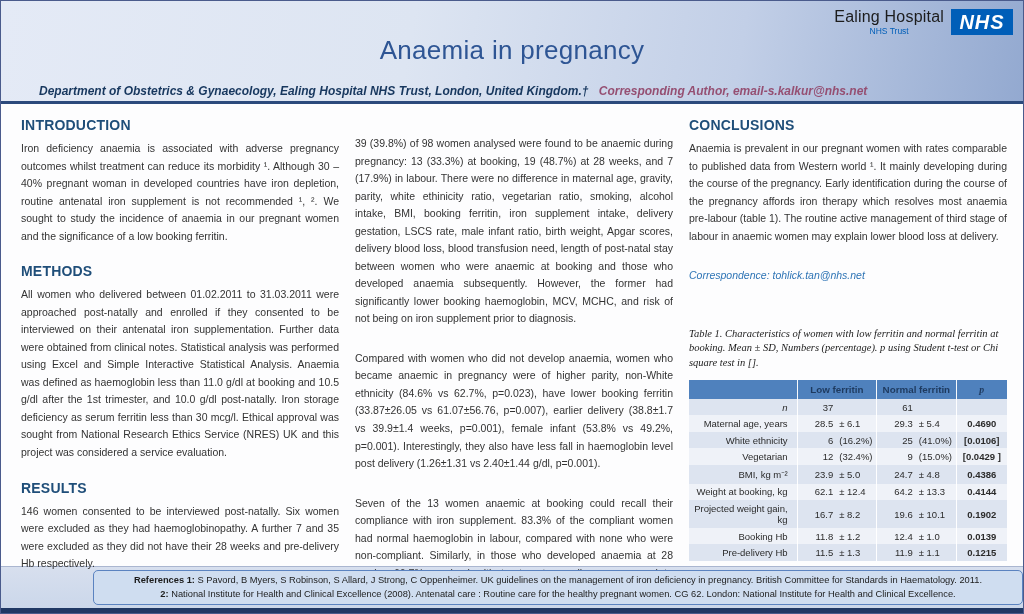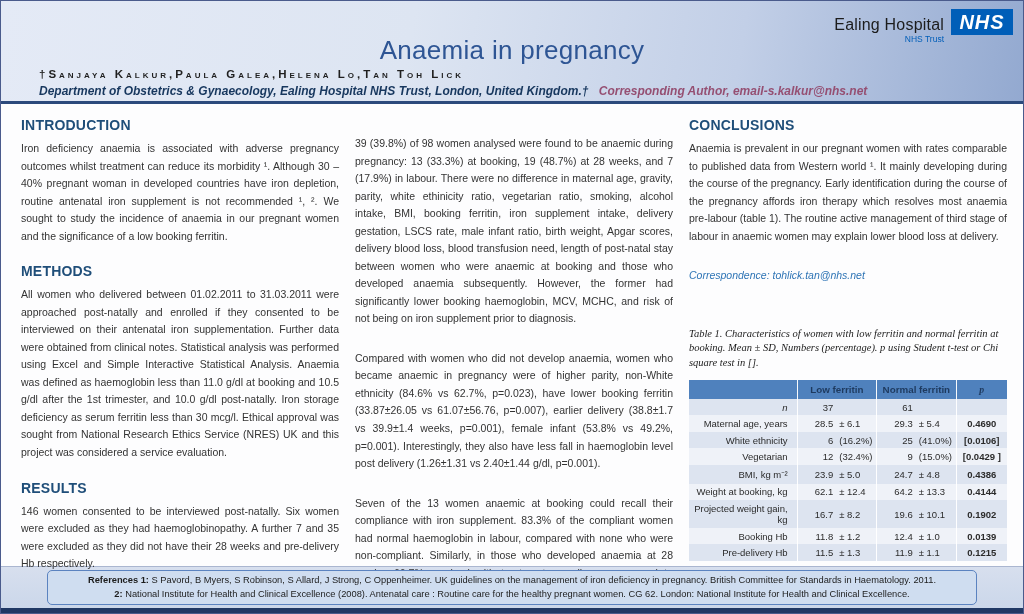--- a/index.html
+++ b/index.html
@@ -9,21 +9,21 @@
     font-family:"Liberation Sans",sans-serif;
     background:#fdfdfe;
   }
   
   .header{
     height:100px;position:relative;
     background:linear-gradient(100deg,#e4eaf6 0%,#dde5f2 40%,#c2cfe7 72%,#93a9d0 100%);
     border-bottom:3px solid #2c4a7c;
   }
   .logo{position:absolute;top:8px;right:10px;display:flex;align-items:flex-start;gap:7px;}
-  .logo-text{text-align:right;line-height:1.05;margin-top:8px;}
+  .logo-text{text-align:center;line-height:1.05;}
   .logo-hospital{font-size:16px;color:#1c1c1c;font-weight:500;letter-spacing:.2px;}
   .logo-trust{font-size:8.5px;color:#005EB8;margin-top:1px;}
   .nhs-box{background:#005EB8;color:#fff;width:62px;height:26px;display:flex;align-items:center;justify-content:center;
     font-weight:bold;font-style:italic;font-size:20px;letter-spacing:1px;}
   .title{position:absolute;top:34px;left:0;width:100%;text-align:center;
     font-size:26px;color:#2e5594;font-weight:500;letter-spacing:.3px;}
   .authors{position:absolute;left:38px;top:67px;font-size:11.5px;color:#1f1f1f;
     font-variant:small-caps;letter-spacing:3px;font-weight:600;}
   .affiliation-line{position:absolute;left:38px;top:83px;font-size:12px;font-style:italic;font-weight:bold;color:#17375e;white-space:nowrap;}
   .corresponding{color:#954F72;font-weight:600;margin-left:7px;}
@@ -46,41 +46,40 @@
   .data-table tbody tr:nth-child(even){background:#eff2f8;}
   .cell-label{width:34%;text-align:right;padding-right:9px !important;}
   .cell-label.italic{font-style:italic;}
   .cell-value{width:25%;}
   .cell-value .num{display:inline-block;width:45%;text-align:right;}
   .cell-value .detail{display:inline-block;width:50%;text-align:left;padding-left:6px;box-sizing:border-box;}
   .cell-p{width:16%;text-align:center;font-weight:bold;}
   .p-head{font-style:italic;font-family:"Liberation Serif",serif;}
   
   .footer{height:41px;background:linear-gradient(#d7dfee,#cbd7ea);border-top:1px solid #aab6d0;
-    display:flex;align-items:center;justify-content:center;}
+    display:flex;align-items:center;justify-content:flex-end;}
   .ref-box{width:930px;border:1.5px solid #5b83c0;border-radius:5px;background:#cfddf0;
     padding:3px 10px;font-size:9.3px;color:#1c1c1c;line-height:1.45;text-align:center;box-sizing:border-box;}
   .ref-line b{font-weight:bold;}
   .bottom-strip{height:8px;background:#203864;}
 </style>
 </head>
 <body>
 
 <div class="poster">
 
   <div class="header">
     <div class="logo">
       <div class="logo-text">
         <div class="logo-hospital">Ealing Hospital</div>
         <div class="logo-trust">NHS Trust</div>
       </div>
       <div class="nhs-box">NHS</div>
     </div>
     <div class="title">Anaemia in pregnancy</div>
-    <div class="authors">†Sanjaya Kalkur,Paula Galea,Helena Lo,Tan Toh Lick</div>
     <div class="affiliation-line">
       <span>Department of Obstetrics &amp; Gynaecology, Ealing Hospital NHS Trust, London, United Kingdom.†</span>
       <span class="corresponding">Corresponding  Author, email-s.kalkur@nhs.net</span>
     </div>
   </div>
 
   <div class="columns">
 
     <div class="col">
       <div class="section-heading">INTRODUCTION</div>

